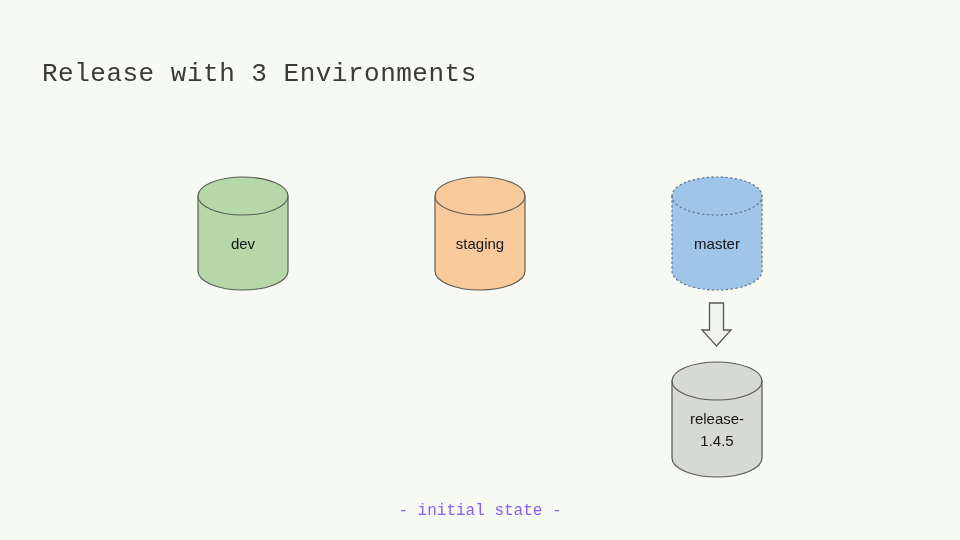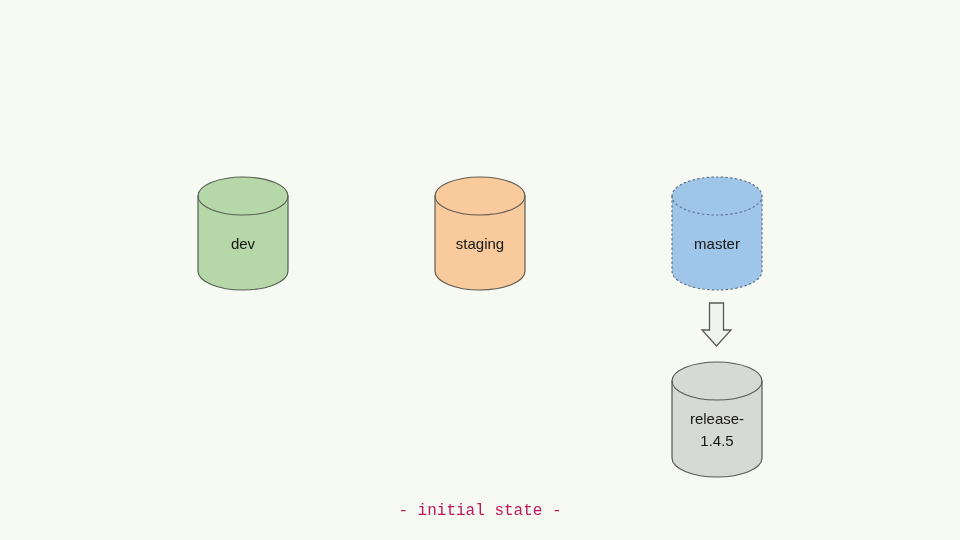--- a/index.html
+++ b/index.html
@@ -26,20 +26,21 @@
   svg.diagram{position:absolute;left:0;top:0;}
   svg text{
     font-family:"Liberation Sans",sans-serif;
     font-size:15px;fill:#161616;
   }
 </style>
 </head>
 <body>
 
 <div class="slide" style="background: rgb(247, 250, 242);">
+  <div class="slide-title" style="color: rgb(58, 58, 58);">Release with 3 Environments</div>
 
   <svg class="diagram" width="960" height="540">
       <g>
         <path d="M 198,196 A 45,19 0 0 1 288,196 L 288,271 A 45,19 0 0 1 198,271 Z" fill="#b6d7a8" stroke="#565f55" stroke-width="1.2" stroke-dasharray="none" stroke-linecap="round"></path>
         <path d="M 198,196 A 45,19 0 0 0 288,196" fill="none" stroke="#565f55" stroke-width="1.1" stroke-dasharray="none" stroke-linecap="round"></path>
         <text x="243" y="243.105" text-anchor="middle" dominant-baseline="central"><tspan x="243" y="243.105">dev</tspan></text>
       </g>
       <g>
         <path d="M 435,196 A 45,19 0 0 1 525,196 L 525,271 A 45,19 0 0 1 435,271 Z" fill="#f9cb9c" stroke="#5f5a52" stroke-width="1.2" stroke-dasharray="none" stroke-linecap="round"></path>
         <path d="M 435,196 A 45,19 0 0 0 525,196" fill="none" stroke="#5f5a52" stroke-width="1.1" stroke-dasharray="none" stroke-linecap="round"></path>
@@ -51,14 +52,14 @@
         <text x="717" y="243.105" text-anchor="middle" dominant-baseline="central"><tspan x="717" y="243.105">master</tspan></text>
       </g>
       <g>
         <path d="M 672,381 A 45,19 0 0 1 762,381 L 762,458 A 45,19 0 0 1 672,458 Z" fill="#d7d9d5" stroke="#585858" stroke-width="1.2" stroke-dasharray="none" stroke-linecap="round"></path>
         <path d="M 672,381 A 45,19 0 0 0 762,381" fill="none" stroke="#585858" stroke-width="1.1" stroke-dasharray="none" stroke-linecap="round"></path>
         <text x="717" y="429.275" text-anchor="middle" dominant-baseline="central"><tspan x="717" y="418.275">release-</tspan><tspan x="717" y="440.275">1.4.5</tspan></text>
       </g>
       <path d="M 709.5,303 H 723.5 V 330 H 731 L 716.5,346 L 702,330 H 709.5 Z" fill="#f1f3ef" stroke="#595959" stroke-width="1.3" stroke-linejoin="miter"></path>
     </svg>
 
-  <div class="slide-caption" style="color: #be185d;">- initial state -</div>
+  <div class="slide-caption" style="color: #8b5cf6;">- initial state -</div>
 </div>
 
 </body></html>

